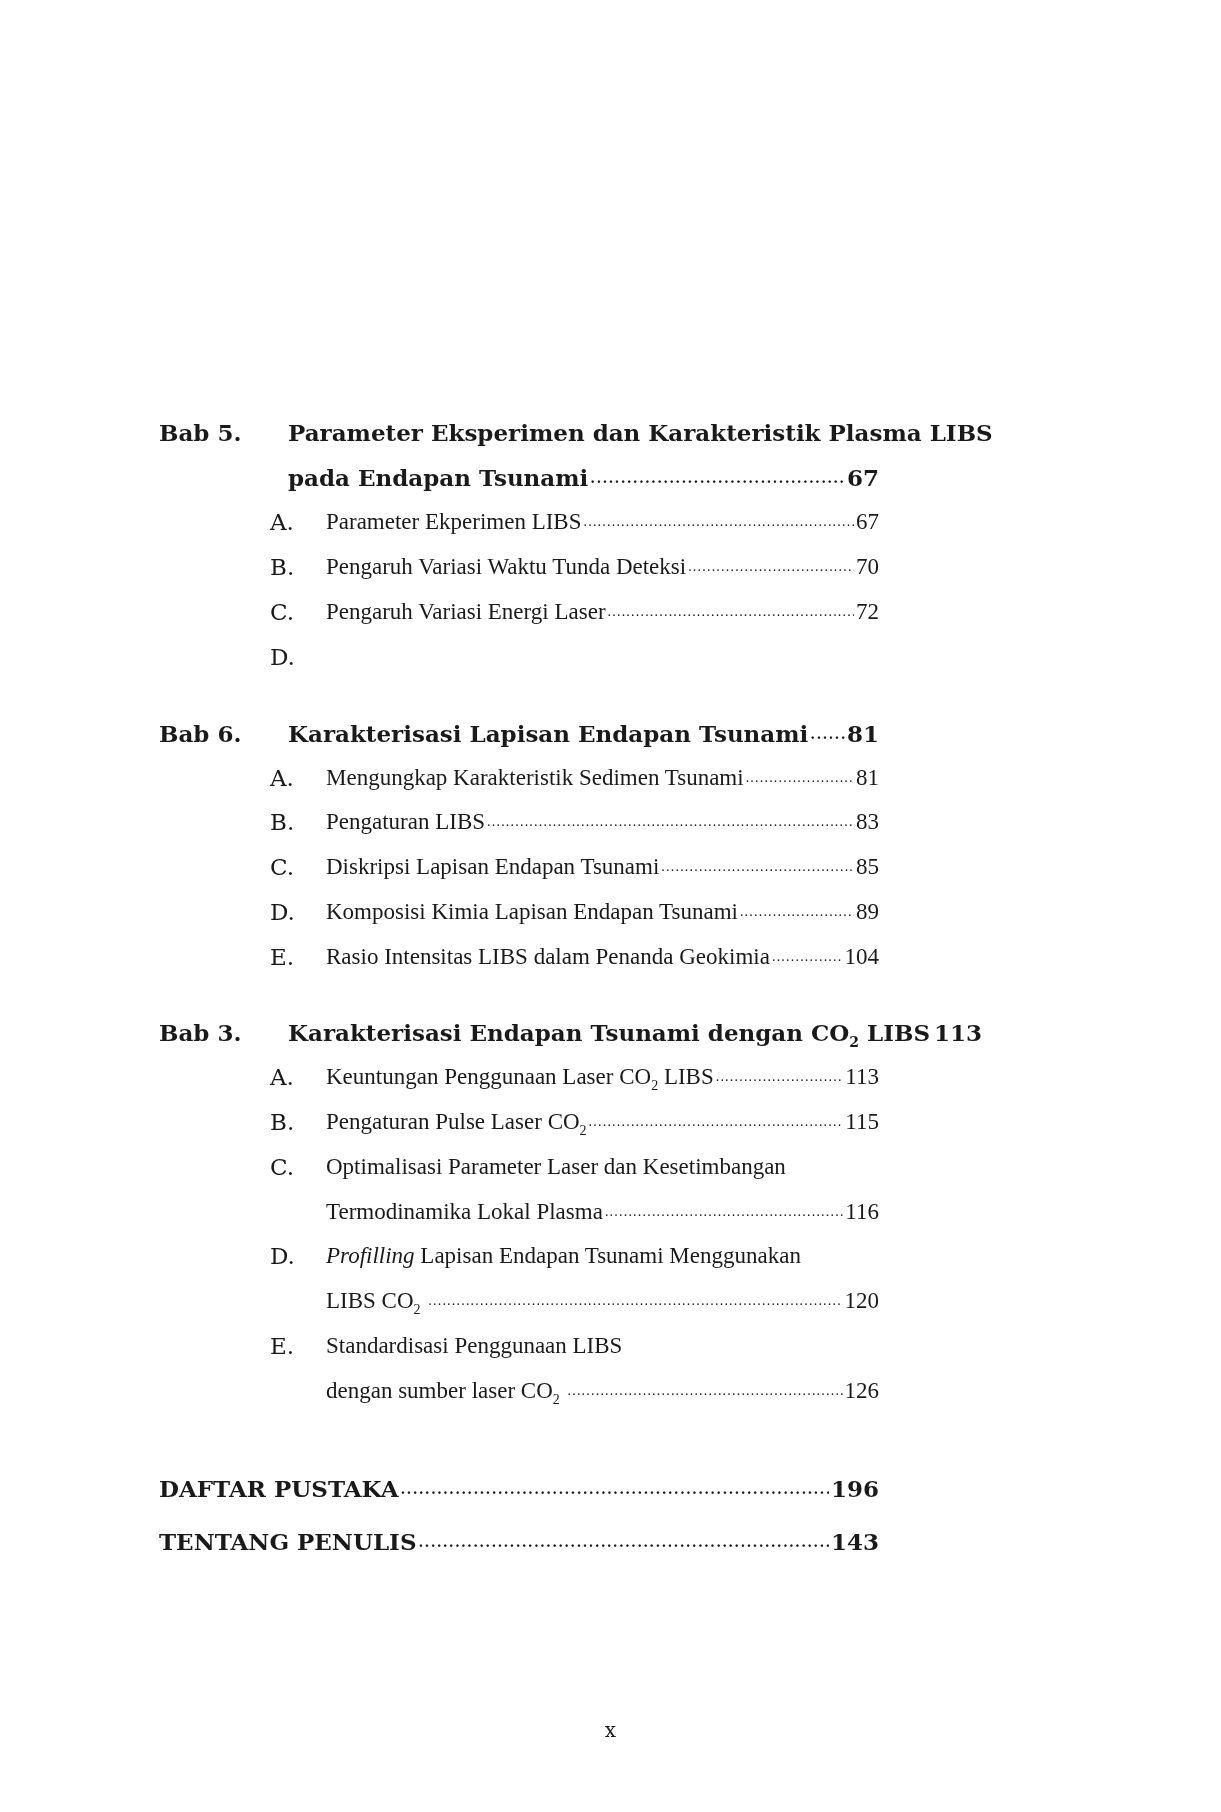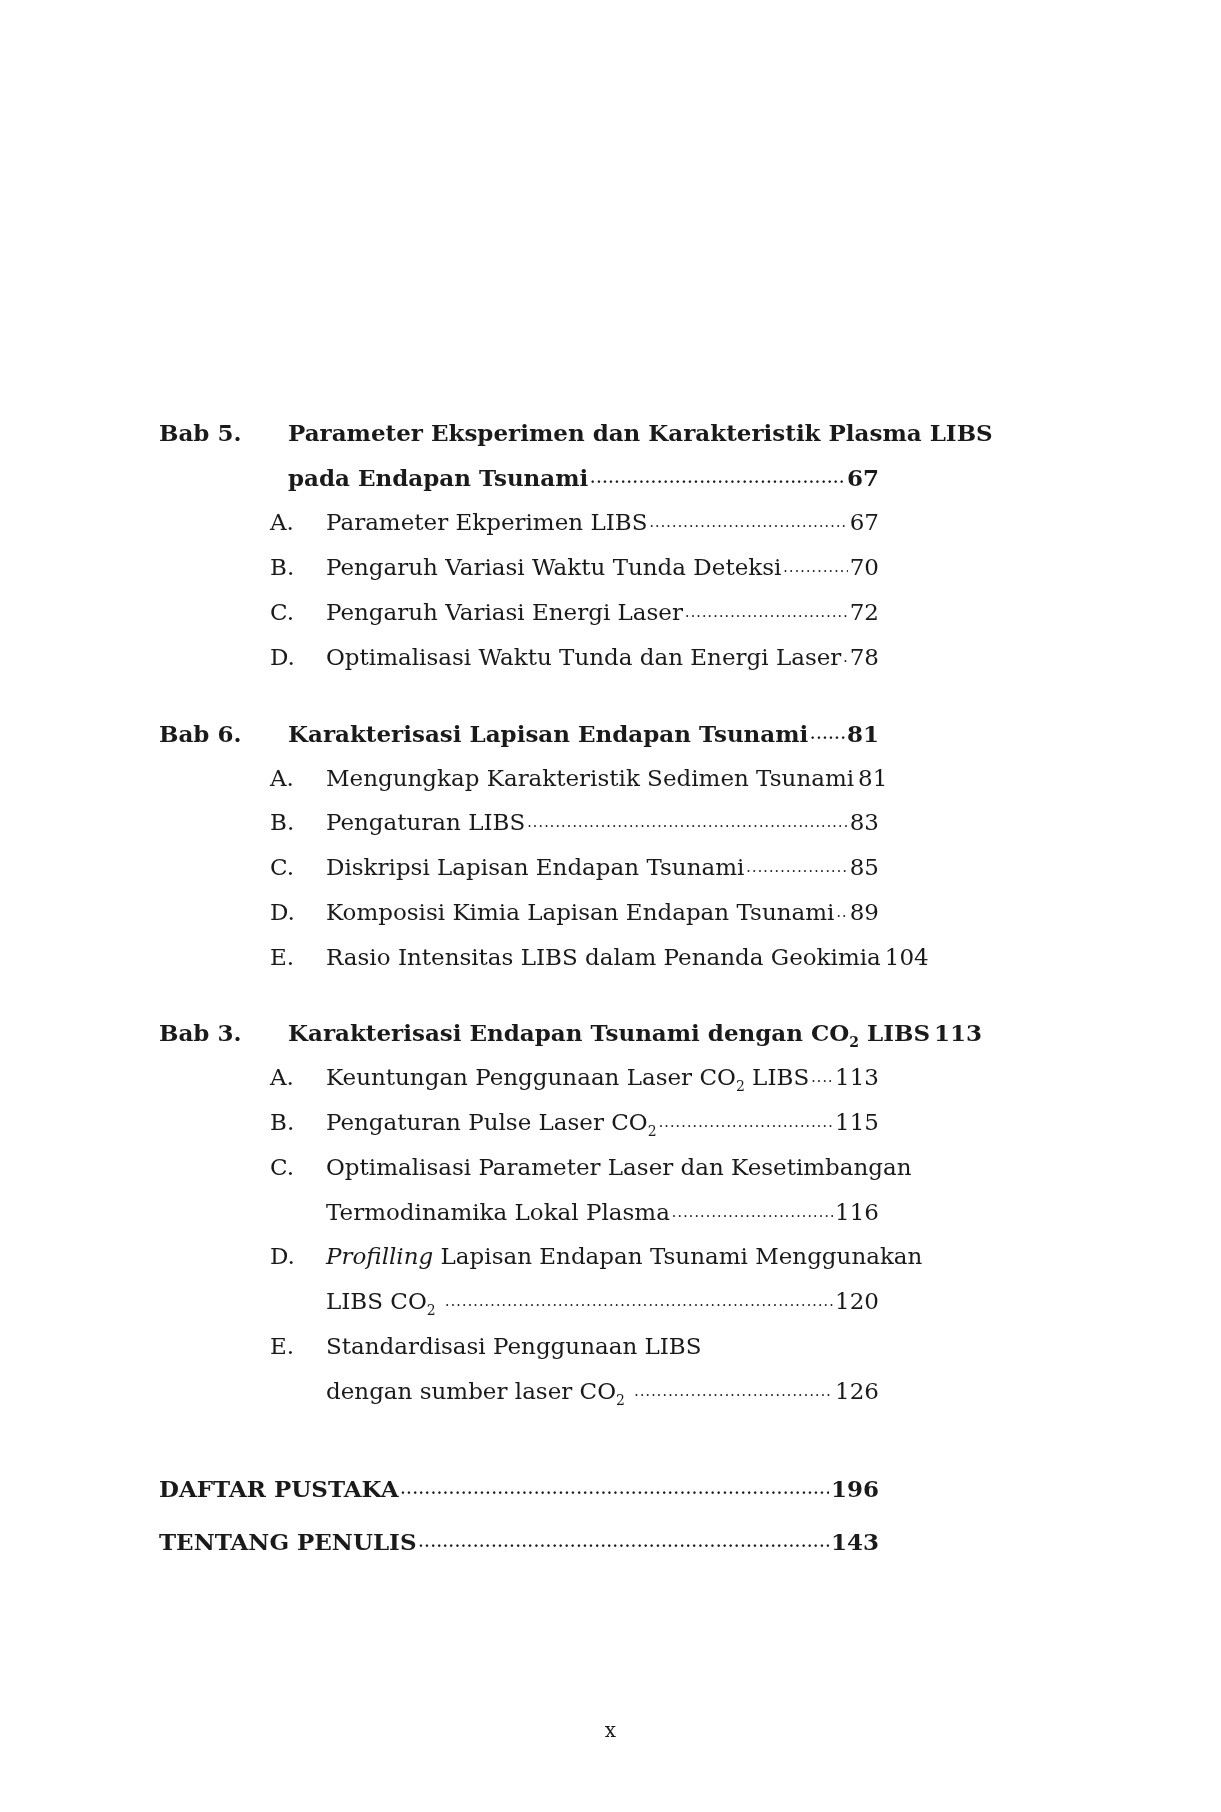--- a/index.html
+++ b/index.html
@@ -12,21 +12,21 @@
   .line .row .txt { white-space: nowrap; flex: 0 0 auto; }
   .line .row .dots { flex: 1 1 auto; overflow: hidden; white-space: nowrap; margin: 0 2px;
                      font-size: 14px; letter-spacing: 1.2px; color: #1a1a1a; }
   .line .row .dots::after { content: "..................................................................................................................................................................................................................................................."; }
   .line .row .pg { flex: 0 0 auto; }
   .bold { font-weight: bold; }
   .ital { font-style: italic; }
   .bab { left: 159px; }
   .letter { left: 270px; }
   .r-bab { left: 288px; }
-  .r-sub { left: 326px; }
+  .r-sub { left: 326px; font-family: Liberation Serif, serif; }
   .r-top { left: 159px; }
   .plain { position: absolute; top: 0; line-height: 40px; font-size: 23px; white-space: nowrap; }
   sub { font-size: 14px; vertical-align: -6px; line-height: 0; }
   .pagenum { position: absolute; left: 0; width: 1221px; text-align: center; top: 1718px;
              font-size: 20px; line-height: 24px; }
 </style>
 </head>
 <body>
 
 <div class="line" style="top:413px">
@@ -59,25 +59,20 @@
 <div class="line" style="top:592px">
   <span class="lbl letter">C.</span>
   <div class="row r-sub">
     <span class="txt">Pengaruh Variasi Energi Laser</span>
     <span class="dots"></span>
     <span class="pg">72</span>
   </div>
 </div>
 <div class="line" style="top:637px">
   <span class="lbl letter">D.</span>
-  <div class="row r-sub">
-    <span class="txt">Optimalisasi Waktu Tunda dan Energi Laser</span>
-    <span class="dots"></span>
-    <span class="pg">78</span>
-  </div>
 </div>
 
 <div class="line" style="top:714px">
   <span class="lbl bab bold">Bab 6.</span>
   <div class="row r-bab bold">
     <span class="txt">Karakterisasi Lapisan Endapan Tsunami</span>
     <span class="dots"></span>
     <span class="pg">81</span>
   </div>
 </div>

